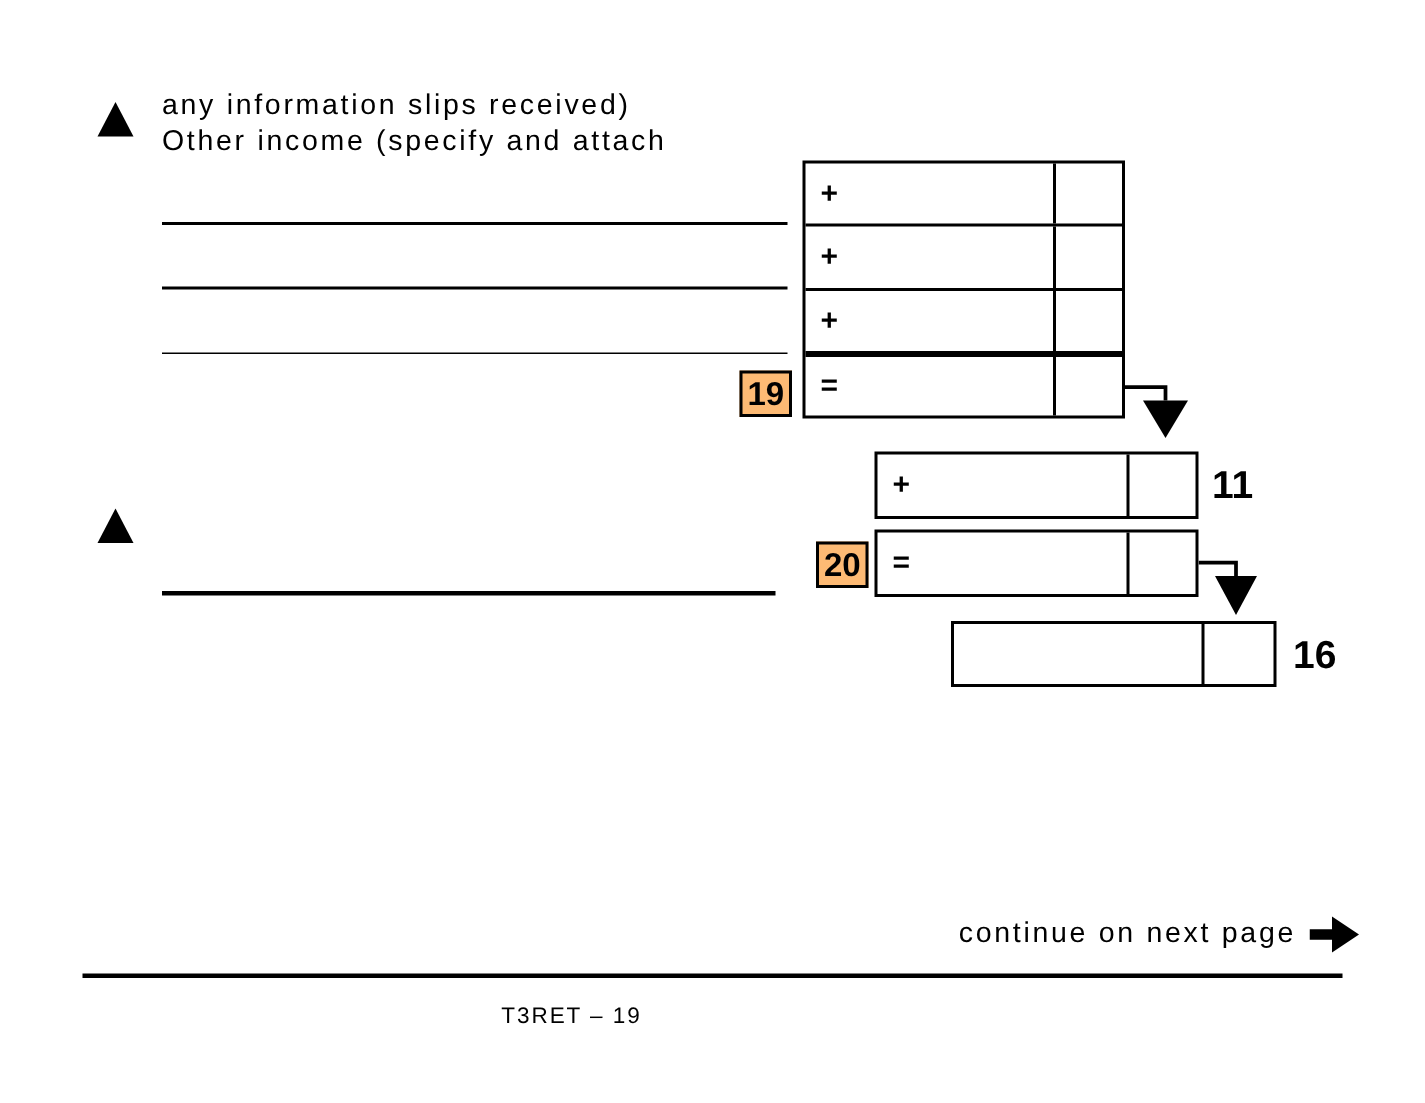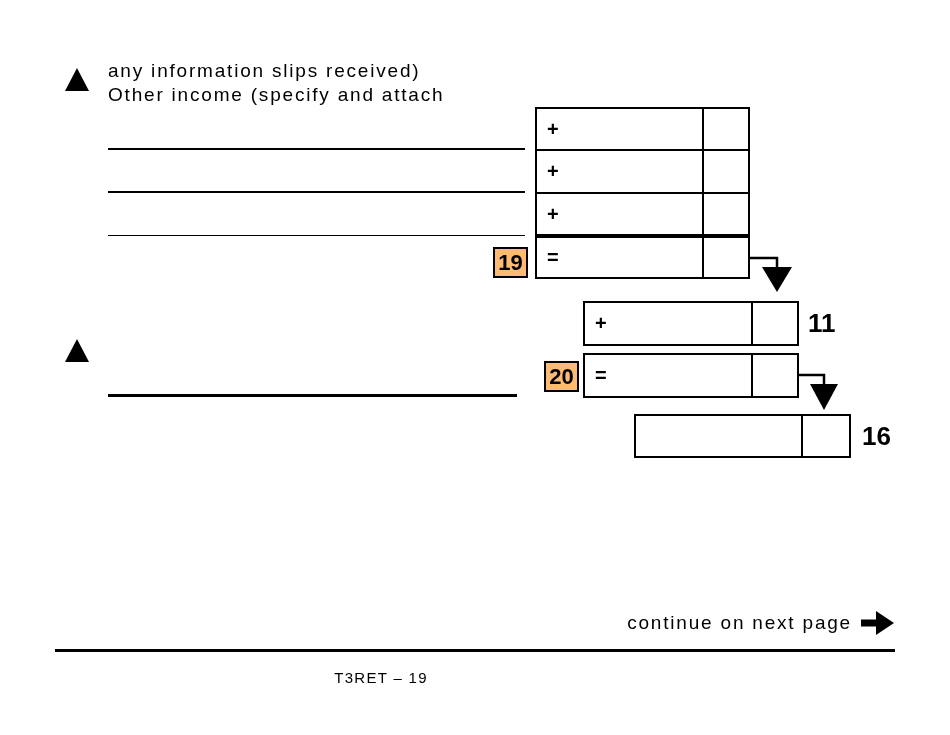--- a/index.html
+++ b/index.html
@@ -53,21 +53,21 @@
     font-weight:700; font-size:22px; background:#fdba74;
   }
   
   .num {
     position:absolute; font-weight:700; font-size:26px;
     display:flex; align-items:center;text-align:center;
   }
   .arrow-svg { position:absolute; }
   
   .continue {
-    position:absolute; right:55px; top:609px; height:28px;
+    position:absolute; right:43px; top:609px; height:28px;
     display:flex; align-items:center; gap:9px;
     font-size:19px; letter-spacing:1.8px; white-space:nowrap;
   }
   .footrule { position:absolute; left:55px; top:649px; width:840px; height:3px; background:#000; }
   .pageid {
     position:absolute; left:0; top:669px; width:762px; text-align:center;
     font-size:15px; letter-spacing:1.3px;
   }
 </style>
 </head>

